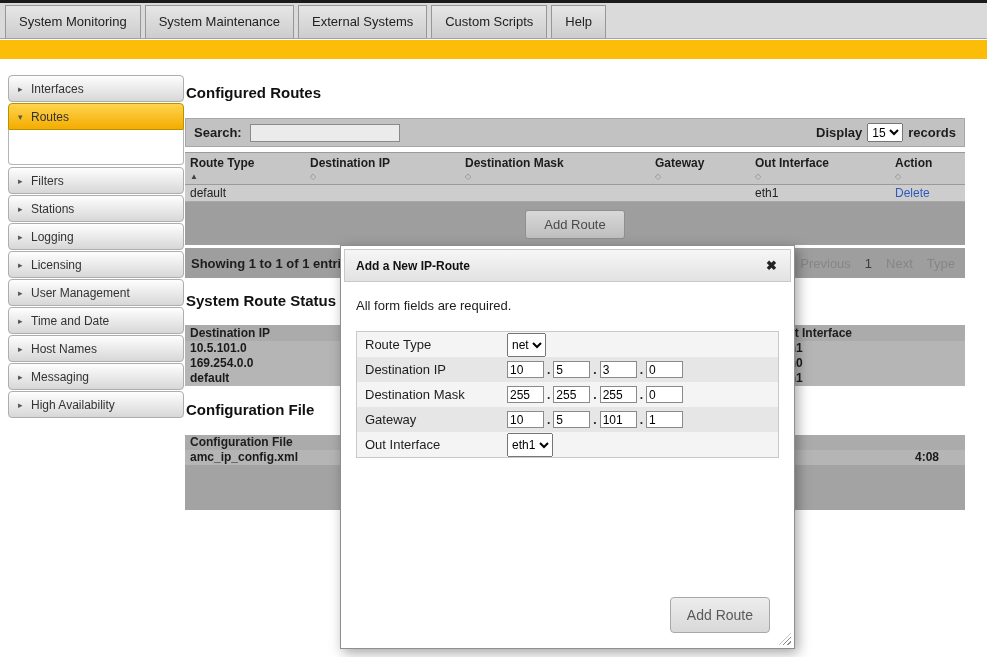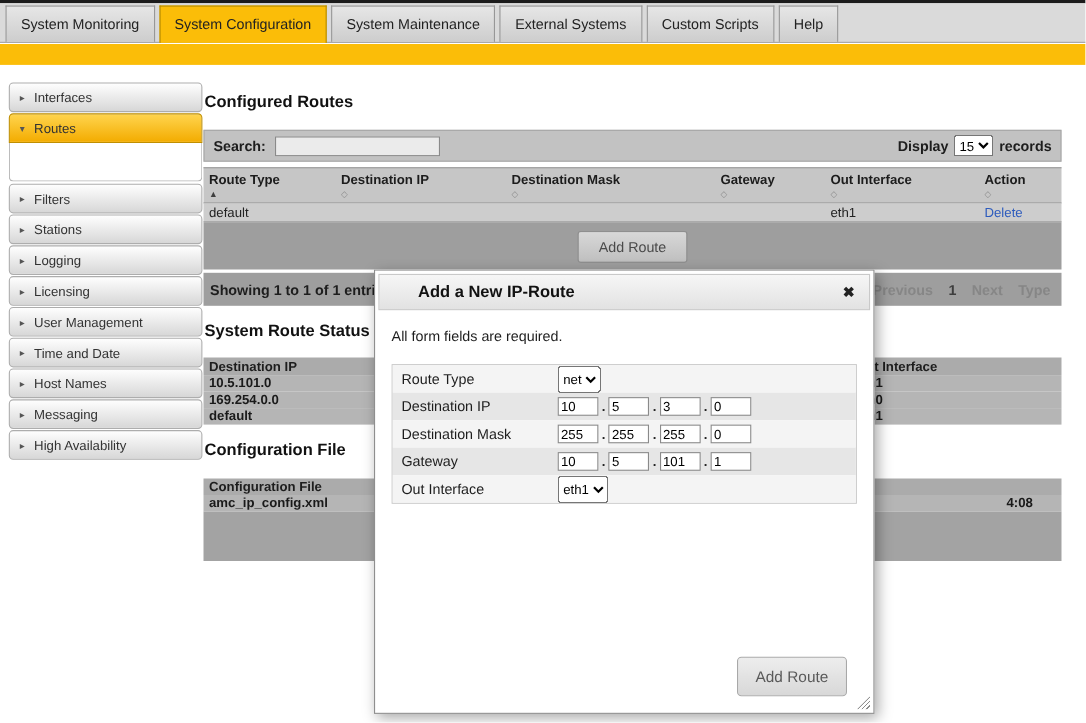--- a/index.html
+++ b/index.html
@@ -47,35 +47,35 @@
   .td.link { color:#2d5bbd; text-decoration:none; cursor:pointer; }
 
   .band { position:absolute; left:0; width:780px; background:#9e9e9e; }
   .add-band { top:202px; height:43px; text-align:center; }
   .btn-gray { margin-top:8px; padding:6px 18px; font-size:13px; color:#4a4a4a;
               background:linear-gradient(#d8d8d8,#bfbfbf); border:1px solid #8f8f8f; border-radius:3px; cursor:pointer;
               font-family:"Liberation Sans",sans-serif; }
   .page-band { top:248px; height:30px; display:flex; align-items:center; padding:0 10px 0 6px; }
   .showing { font-size:13px; font-weight:bold; color:#1d1d1d; white-space:nowrap; }
   .pager { margin-left:auto; display:flex; gap:14px; }
-  .pg { font-size:13px; font-weight:bold; color:#868686; cursor:pointer; }
+  .pg { font-size:13px; font-weight:normal; color:#868686; cursor:pointer; }
   .pg.current { color:#3d3d3d; }
 
   .gray-thead { position:absolute; left:0; width:780px; height:16px; background:#ababab; }
   .gray-thead span { position:absolute; top:1px; font-size:12px; font-weight:bold; color:#1d1d1d; }
   .gray-row { position:absolute; left:0; width:780px; height:15px; background:#b5b5b5; }
   .gray-row span { position:absolute; top:0; font-size:12px; font-weight:bold; color:#1a1a1a; }
   .gray-block { position:absolute; left:0; top:465px; width:780px; height:45px; background:#a3a3a3; }
 
   
   .modal { position:absolute; left:340px; top:245px; width:455px; height:404px; background:#fff;
            border:1px solid #8e8e8e; padding:3px; box-shadow:3px 4px 12px rgba(0,0,0,.35); z-index:10; }
   .titlebar { height:33px; background:linear-gradient(#f6f6f6,#e2e2e2); border:1px solid #c9c9c9;
               display:flex; align-items:center; padding:0 11px; }
-  .mtitle { font-size:15px; font-weight:bold; color:#111;margin-left:24px; }
+  .mtitle { font-size:12px; font-weight:bold; color:#111; }
   .close { margin-left:auto; font-size:13px; font-weight:bold; color:#222; cursor:pointer; padding:0 2px; }
   .note { margin:16px 12px 0; font-size:13px; color:#1d1d1d; }
   .formbox { margin:18px 12px 0; border:1px solid #c9c9c9; }
   .frow { display:flex; align-items:center; height:25px; }
   .frow.odd  { background:#f4f4f4; }
   .frow.even { background:#e6e6e6; }
   .flabel { width:150px; padding-left:8px; font-size:13px; color:#1d1d1d; }
   .fctl { display:flex; align-items:center; }
   .fctl select { font-size:12px; height:24px; }
   .ip { width:37px; height:17px; border:1px solid #8a8a8a; font-size:12px; padding:0 2px; background:#fff; }
@@ -89,21 +89,20 @@
 </style>
 </head>
 <body>
 
 <div class="screen">
 
   <div class="topstrip"></div>
 
   <div class="tabbar">
     <div class="tab">System Monitoring</div>
-    <div class="tab active">System Configuration</div>
     <div class="tab">System Maintenance</div>
     <div class="tab">External Systems</div>
     <div class="tab">Custom Scripts</div>
     <div class="tab">Help</div>
   </div>
   <div class="yellowbar"></div>
 
   <div class="sidebar">
     <div class="side-item">
       <span class="tri">▸</span>

